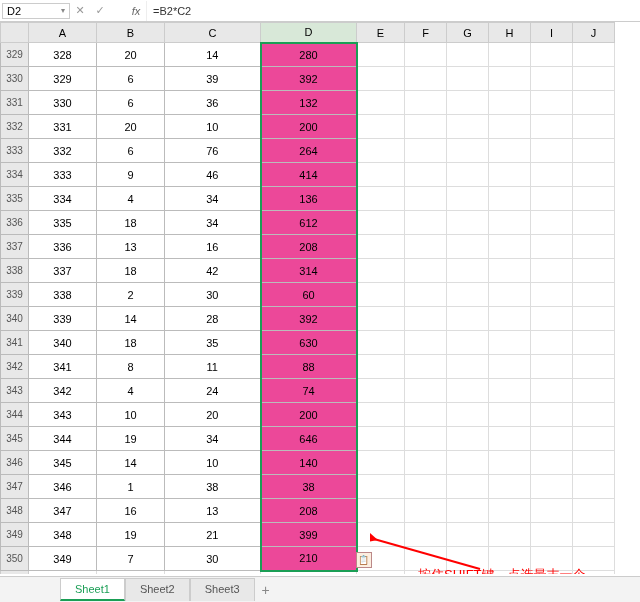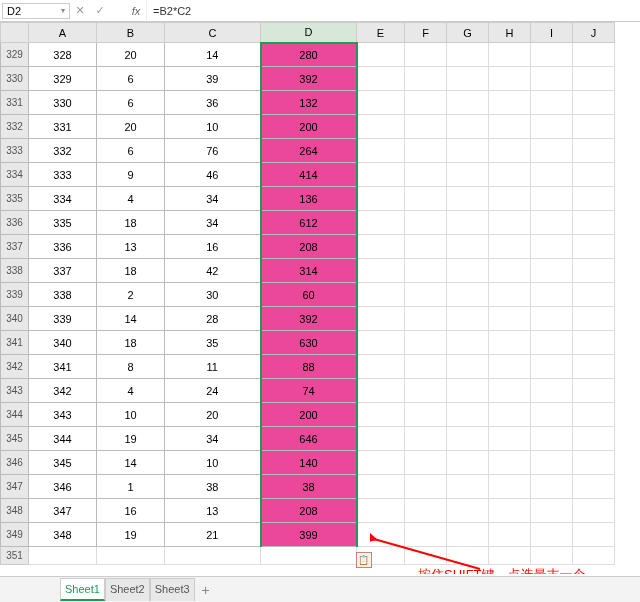--- a/index.html
+++ b/index.html
@@ -126,21 +126,21 @@
   position: absolute;
   bottom: 0; left: 0; right: 0;
   height: 26px;
   background: #f3f3f3;
   border-top: 1px solid #ccc;
   display: flex;
   align-items: center;
   padding-left: 60px;
 }
 .tab {
-  padding: 4px 4px;
+  padding: 4px 14px;
   font-size: 11px;
   border: 1px solid #ccc;
   border-bottom: none;
   background: #e8e8e8;
   margin-right: 0;
   cursor: pointer;
   color:#555;
 }
 .tab.active {
   background: #fff;
@@ -449,20 +449,33 @@
           <td>19</td>
           <td>21</td>
           <td class="d-sel">399</td>
           <td class="noborder"></td>
           <td class="noborder"></td>
           <td class="noborder"></td>
           <td class="noborder"></td>
           <td class="noborder"></td>
           <td class="noborder"></td>
         </tr>
+        <tr>
+          <td class="rowhdr">350</td>
+          <td>349</td>
+          <td>7</td>
+          <td>30</td>
+          <td class="d-sel d-bot">210</td>
+          <td class="noborder"></td>
+          <td class="noborder"></td>
+          <td class="noborder"></td>
+          <td class="noborder"></td>
+          <td class="noborder"></td>
+          <td class="noborder"></td>
+        </tr>
         <tr class="empty-row">
           <td class="rowhdr">351</td>
           <td></td>
           <td></td>
           <td></td>
           <td></td>
           <td></td>
           <td></td>
           <td></td>
           <td></td>

